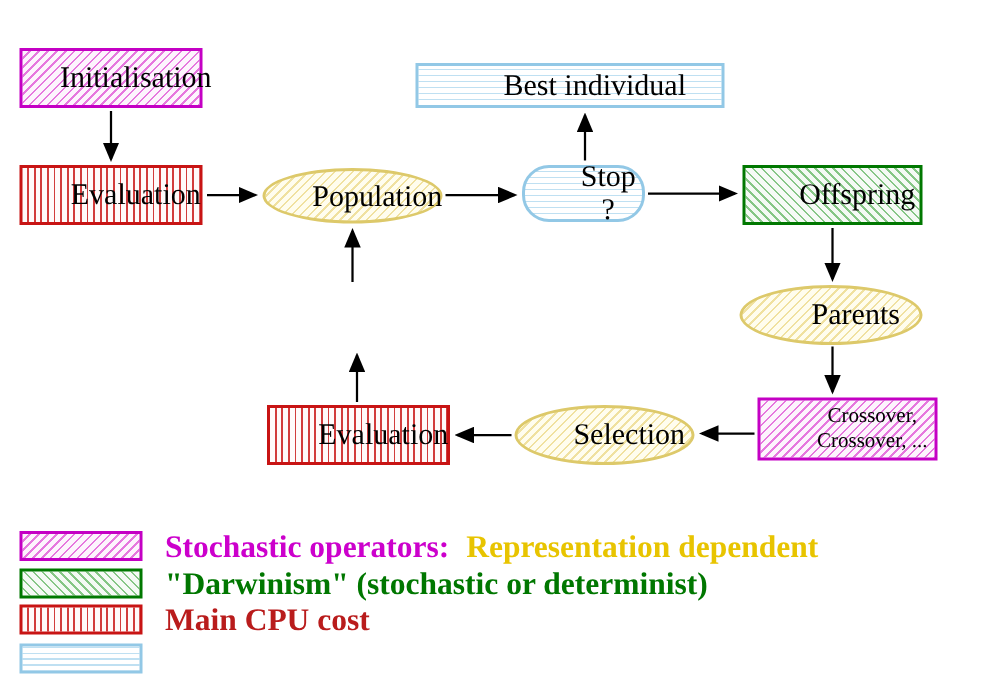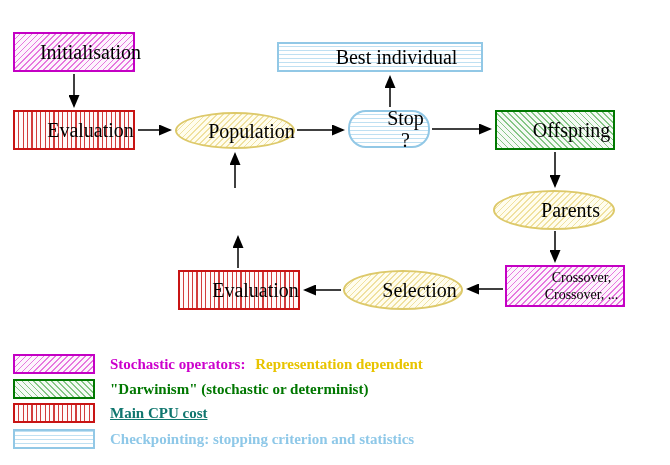--- a/index.html
+++ b/index.html
@@ -27,27 +27,27 @@
   .mid-label { font-size:17px; }
   .dashed-ellipse {
     position:absolute; box-sizing:border-box; border:5px dashed #f28282; border-radius:50%;
     color:#ee8484; display:flex; align-items:center; justify-content:center;
     font-size:20px; padding-right:14px;
   }
   .arrows { position:absolute; left:0; top:0; z-index:5; pointer-events:none; }
   .arrows line { stroke:#000; stroke-width:1.5; }
   .swatch { position:absolute; left:13px; width:82px; height:20px; box-sizing:border-box; }
   .legend-text {
-    position:absolute; left:110px; font-weight:bold; font-size:15px;
+    position:absolute; left:110px; font-weight:bold; font-size:21px;
     white-space:nowrap; line-height:22px;
   }
   .c-magenta { color:#cc00cc; }
   .c-gold { color:#e8c400; }
   .c-green { color:#007700; }
-  .c-red { color:#0f766e;text-decoration:underline; }
+  .c-red { color:#b91c1c; }
   .c-cyan { color:#8ec8e8; }
 </style>
 </head>
 <body>
 
 <div class="canvas">
 
   <svg class="arrows" width="670" height="465">
     <defs>
       <marker id="ah" markerUnits="userSpaceOnUse" markerWidth="13" markerHeight="11" refX="11" refY="5.5" orient="auto">
@@ -122,17 +122,14 @@
   <div class="legend-text c-green" style="top:378px;">
     <span>"Darwinism" (stochastic or determinist)</span>
   </div>
 
   <div class="swatch hatch-red" style="top:403px;"></div>
   <div class="legend-text c-red" style="top:402px;">
     <span>Main CPU cost</span>
   </div>
 
   <div class="swatch hatch-cyan" style="top:429px;"></div>
-  <div class="legend-text c-cyan" style="top:428px;">
-    <span>Checkpointing: stopping criterion and statistics</span>
-  </div>
 
 </div>
 
 </body></html>

